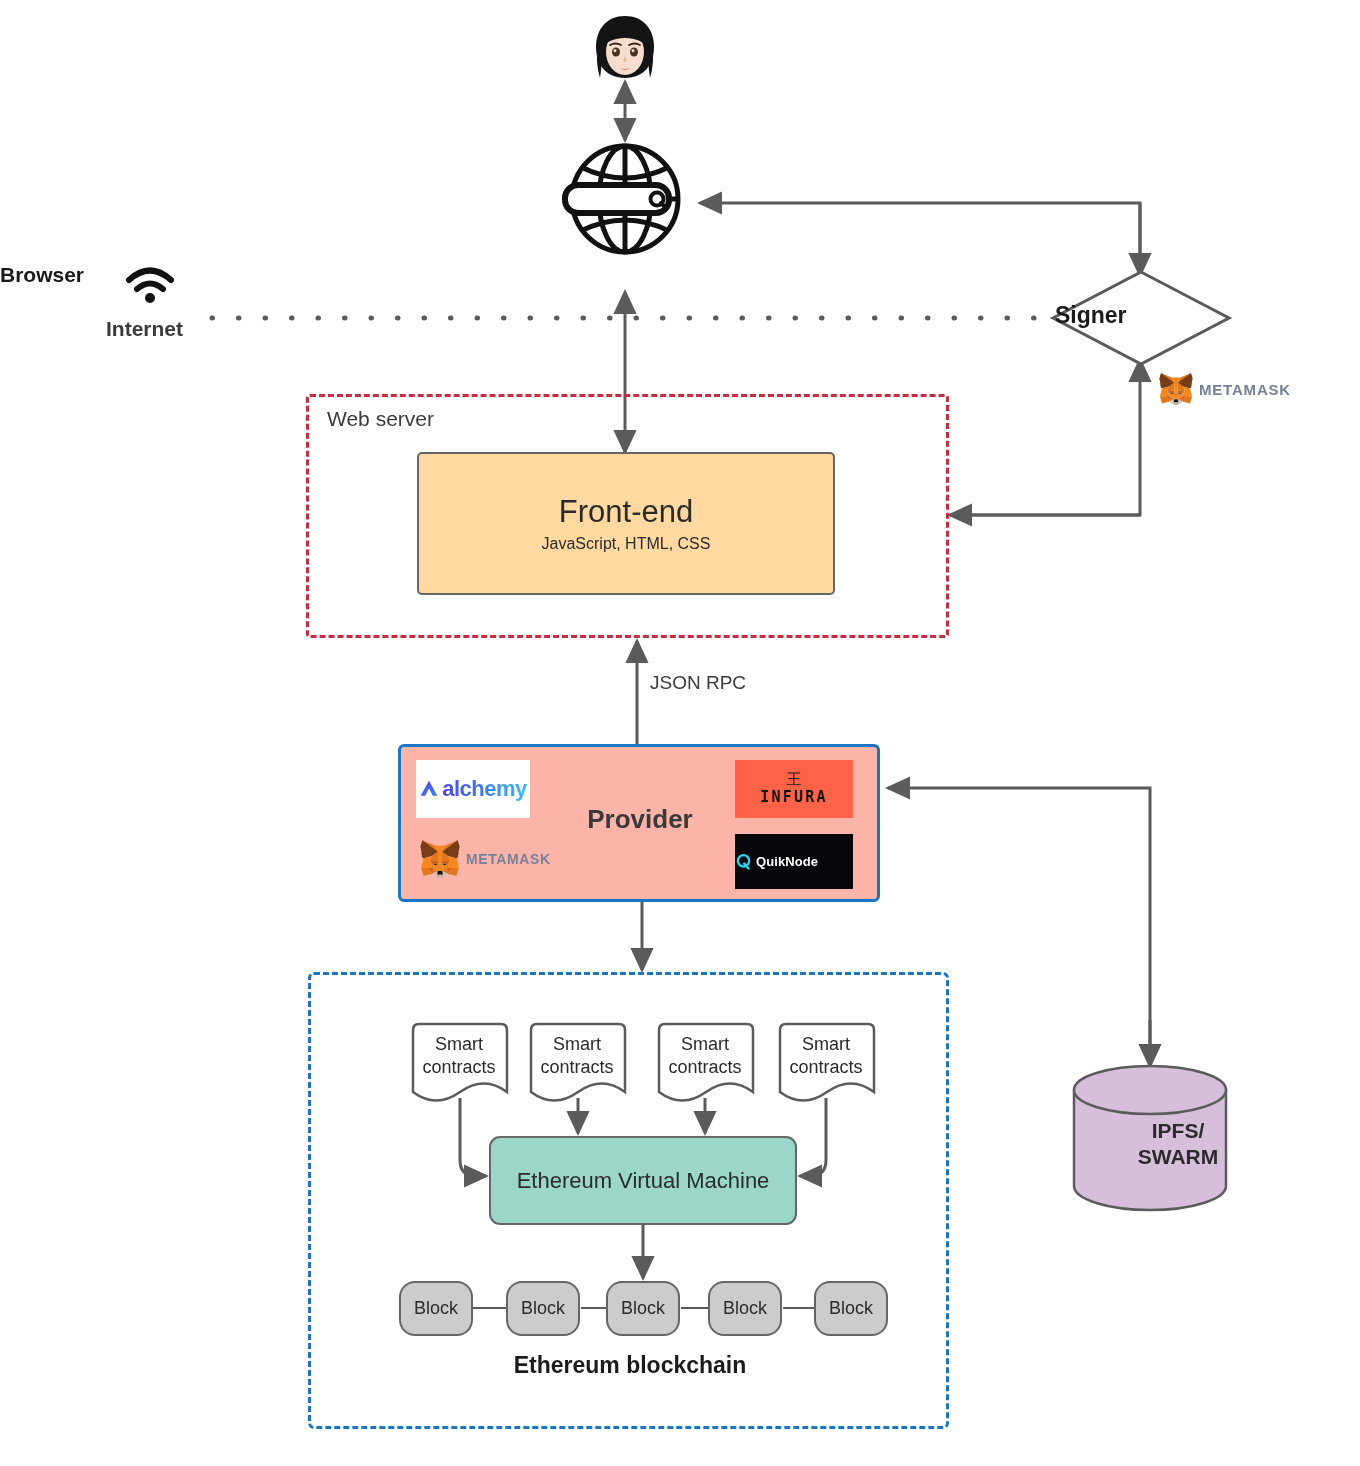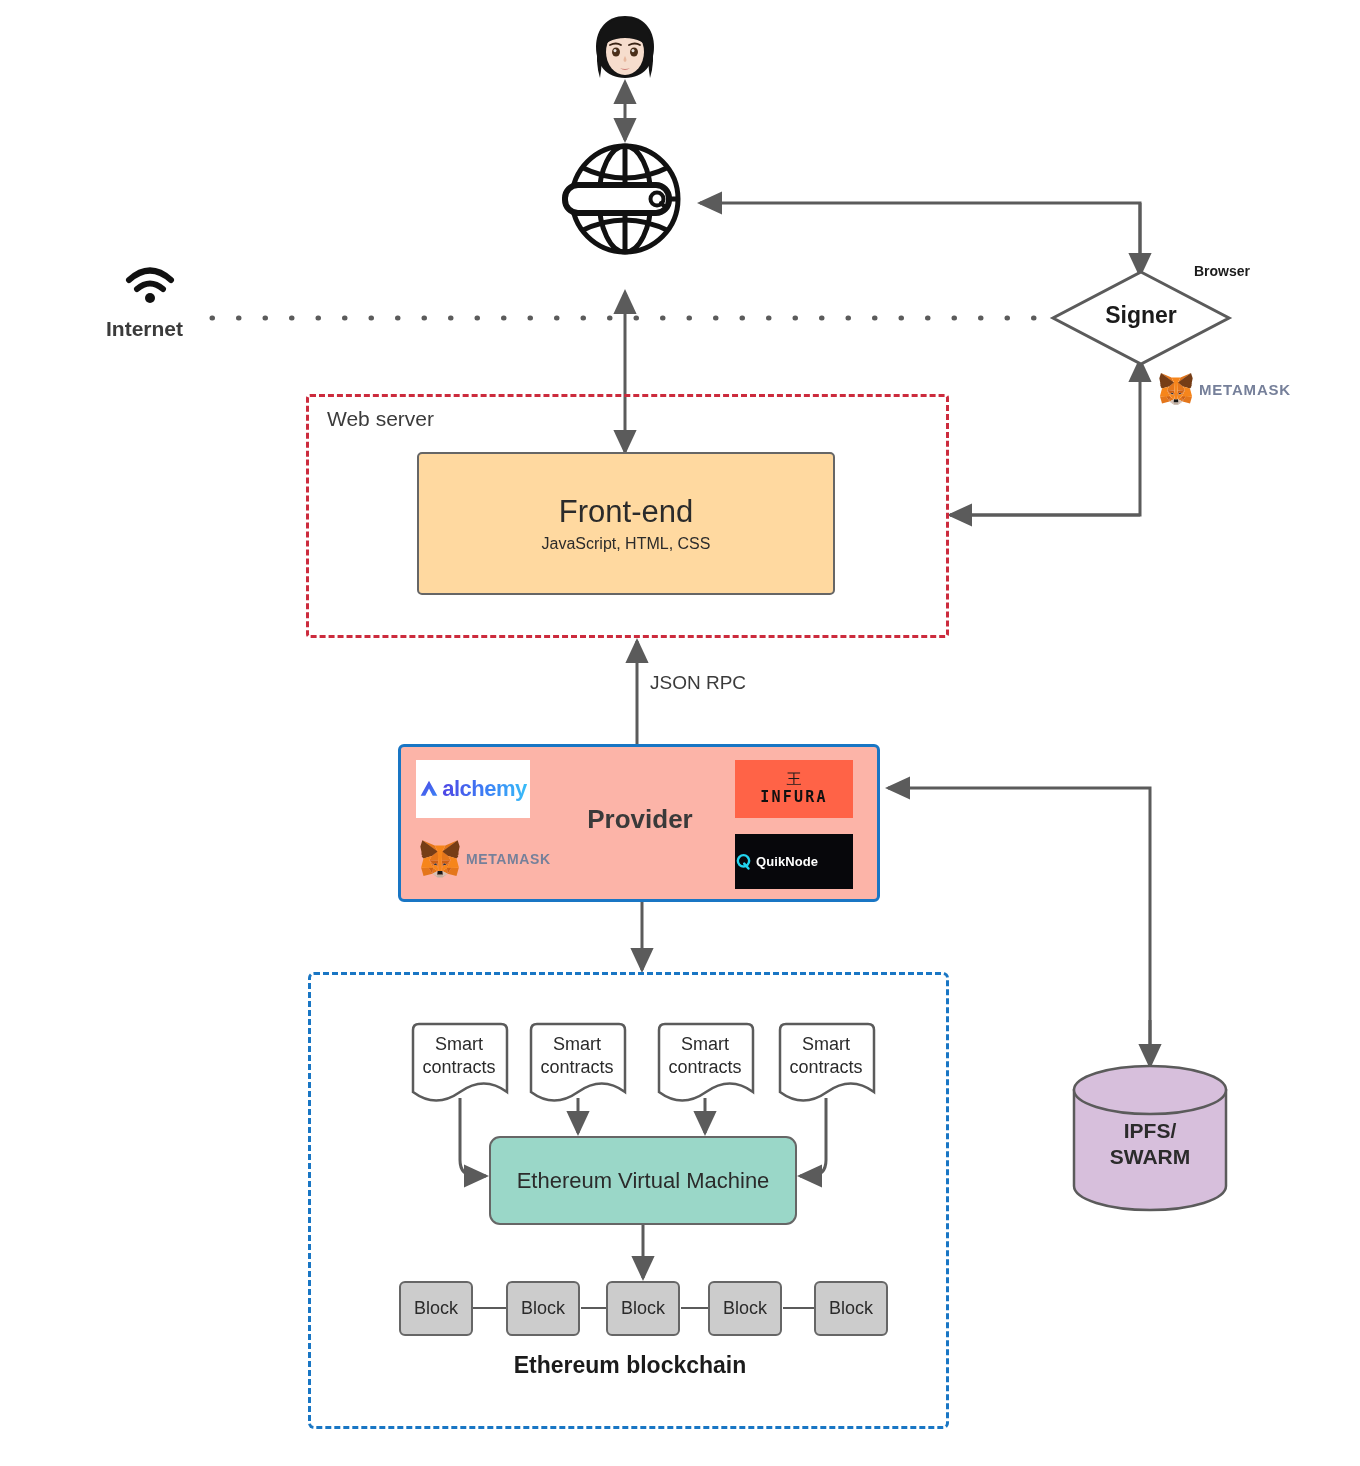--- a/index.html
+++ b/index.html
@@ -26,34 +26,34 @@
 
   
   .lbl {
     position: absolute;
     color: #2f2f2f;
     white-space: nowrap;
   }
 
   #browser-label {
     left: 0; top: 263px; width: 1250px;
-    text-align: right;
-    font-size: 14px;
+    text-align: left;
+    font-size: 21px;
     font-weight: bold;
     color: #1b1b1b;
   }
   #internet-label {
     left: 106px; top: 317px;
     font-size: 21px;
     font-weight: bold;
     color: #3b3b3b;
   }
   #signer-label {
     left: 1055px; top: 302px; width: 172px;
-    text-align: center;
+    text-align: left;
     font-size: 23px;
     font-weight: bold;
     color: #1b1b1b;
   }
   #webserver-label {
     left: 327px; top: 407px;
     font-size: 21px;
     font-weight: normal;
     color: #3b3b3b;
   }
@@ -234,37 +234,38 @@
     color: #2b2b2b;
   }
 
   
   .block-box {
     position: absolute;
     top: 1281px;
     width: 74px; height: 55px;
     background: #cccccc;
     border: 2px solid #666666;
-    border-radius: 6px;
+    border-radius: 16px;
     box-sizing: border-box;
     display: flex;
     align-items: center;
     justify-content: center;
     font-size: 18px;
     color: #2b2b2b;
   }
   #ipfs-label {
     position: absolute;
     left: 1074px; top: 1118px;
     width: 152px;
     text-align: center;
     font-size: 21px;
     font-weight: bold;
     line-height: 1.25;
     color: #2b2b2b;
+    padding-left: 28px;
   }
 
   
   #user-icon { left: 585px; top: 12px; width: 80px; height: 80px; }
   #browser-icon { left: 554px; top: 140px; width: 142px; height: 118px; }
   #wifi-icon { left: 124px; top: 264px; width: 52px; height: 42px; }
 </style>
 </head>
 <body>
 

